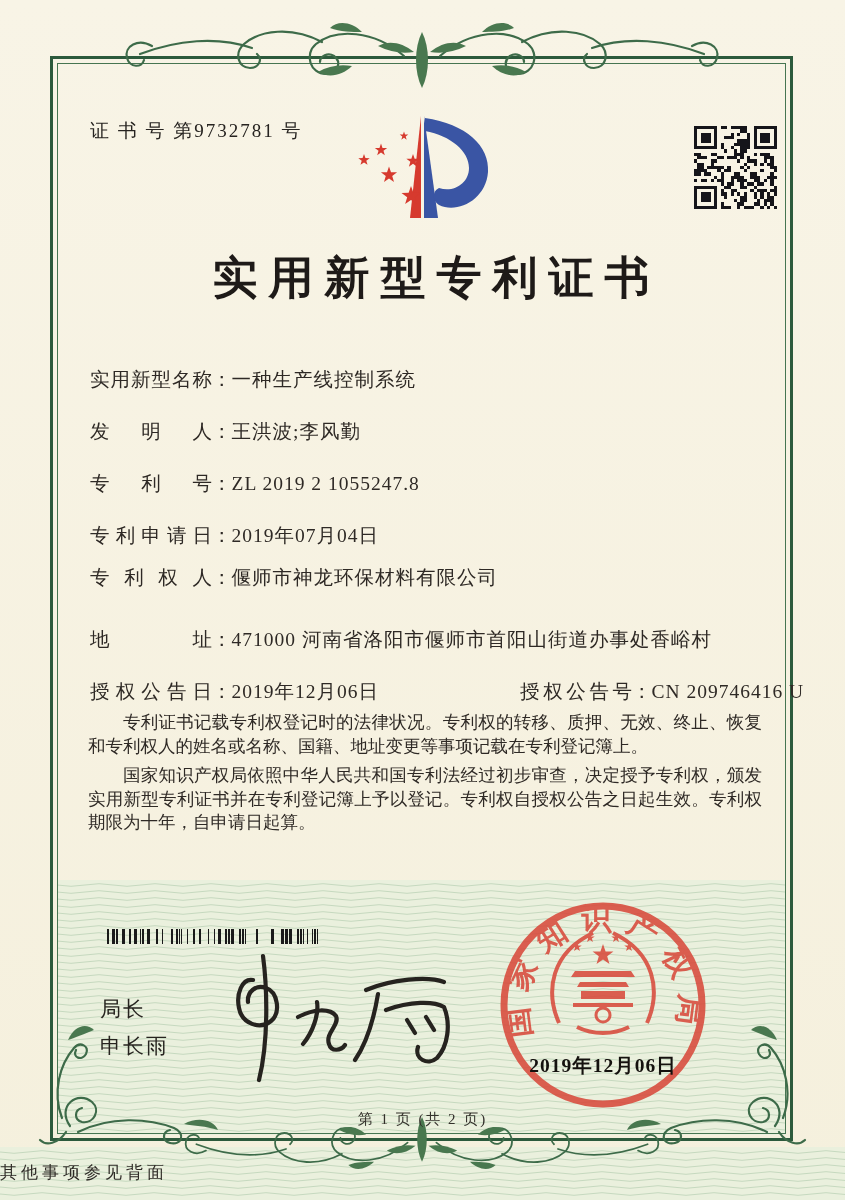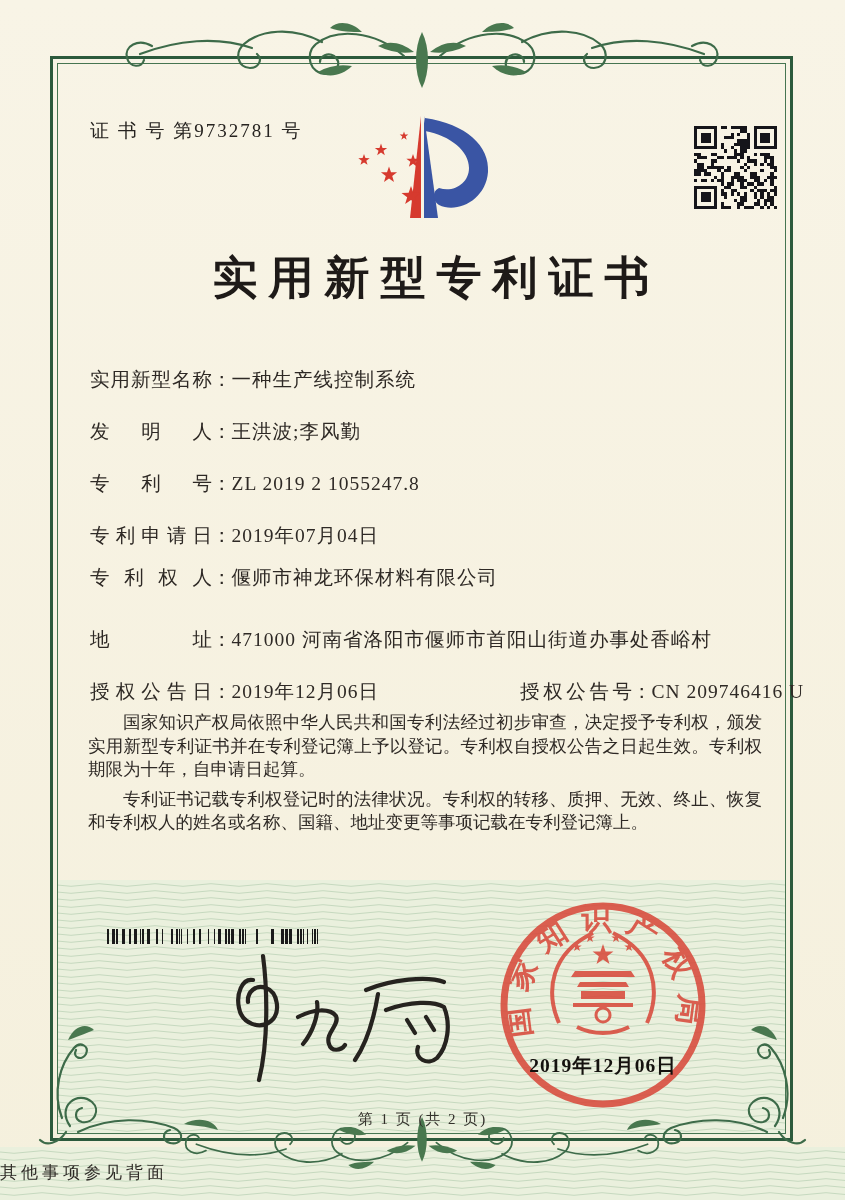--- a/index.html
+++ b/index.html
@@ -393,22 +393,22 @@
       <span class="lbl">地址</span><span>：</span><span class="val">471000 河南省洛阳市偃师市首阳山街道办事处香峪村</span>
     </div>
     <div class="row" style="top:678px">
       <span class="lbl">授权公告日</span><span>：</span><span class="val">2019年12月06日</span>
       <span class="grant2">
         <span class="lbl2">授权公告号</span><span>：</span><span class="val">CN 209746416 U</span>
       </span>
     </div>
 
     <div class="paras">
+      <p>专利证书记载专利权登记时的法律状况。专利权的转移、质押、无效、终止、恢复和专利权人的姓名或名称、国籍、地址变更等事项记载在专利登记簿上。</p>
       <p>国家知识产权局依照中华人民共和国专利法经过初步审查，决定授予专利权，颁发实用新型专利证书并在专利登记簿上予以登记。专利权自授权公告之日起生效。专利权期限为十年，自申请日起算。</p>
-      <p>专利证书记载专利权登记时的法律状况。专利权的转移、质押、无效、终止、恢复和专利权人的姓名或名称、国籍、地址变更等事项记载在专利登记簿上。</p>
     </div>
 
     <svg class="barcode" id="barcodeSvg" viewBox="0 0 218 15" preserveAspectRatio="none">
         <rect x="7" y="0" width="2" height="15" fill="#1a1a1a"></rect>
         <rect x="12" y="0" width="3" height="15" fill="#1a1a1a"></rect>
         <rect x="16" y="0" width="2" height="15" fill="#1a1a1a"></rect>
         <rect x="22" y="0" width="3" height="15" fill="#1a1a1a"></rect>
         <rect x="29" y="0" width="2" height="15" fill="#1a1a1a"></rect>
         <rect x="34" y="0" width="3" height="15" fill="#1a1a1a"></rect>
         <rect x="40" y="0" width="1" height="15" fill="#1a1a1a"></rect>
@@ -439,20 +439,24 @@
         <rect x="189" y="0" width="3" height="15" fill="#1a1a1a"></rect>
         <rect x="197" y="0" width="2" height="15" fill="#1a1a1a"></rect>
         <rect x="200" y="0" width="2" height="15" fill="#1a1a1a"></rect>
         <rect x="203" y="0" width="1" height="15" fill="#1a1a1a"></rect>
         <rect x="207" y="0" width="1" height="15" fill="#1a1a1a"></rect>
         <rect x="212" y="0" width="1" height="15" fill="#1a1a1a"></rect>
         <rect x="214" y="0" width="2" height="15" fill="#1a1a1a"></rect>
         <rect x="217" y="0" width="2" height="15" fill="#1a1a1a"></rect>
       </svg>
 
+    <div class="director">
+      <div>局长</div>
+      <div>申长雨</div>
+    </div>
 
     <svg class="seal" viewBox="0 0 220 220">
       <circle cx="110" cy="110" r="99" fill="none" stroke="#d84a3c" stroke-width="7"></circle>
       <path id="sealArcPath" d="M41.1,142.1 A76,76 0 1 1 178.9,142.1" fill="none"></path>
       <text font-size="30" font-weight="700" fill="#d84a3c" letter-spacing="13" font-family="Liberation Serif, DejaVu Serif, serif">
         <textPath href="#sealArcPath" startOffset="50%" text-anchor="middle">国家知识产权局</textPath>
       </text>
       <g fill="#d84a3c">
         <g id="sealStars">
             <path d="M110.00,49.00L112.59,56.44L120.46,56.60L114.18,61.36L116.47,68.90L110.00,64.40L103.53,68.90L105.82,61.36L99.54,56.60L107.41,56.44Z"></path>

